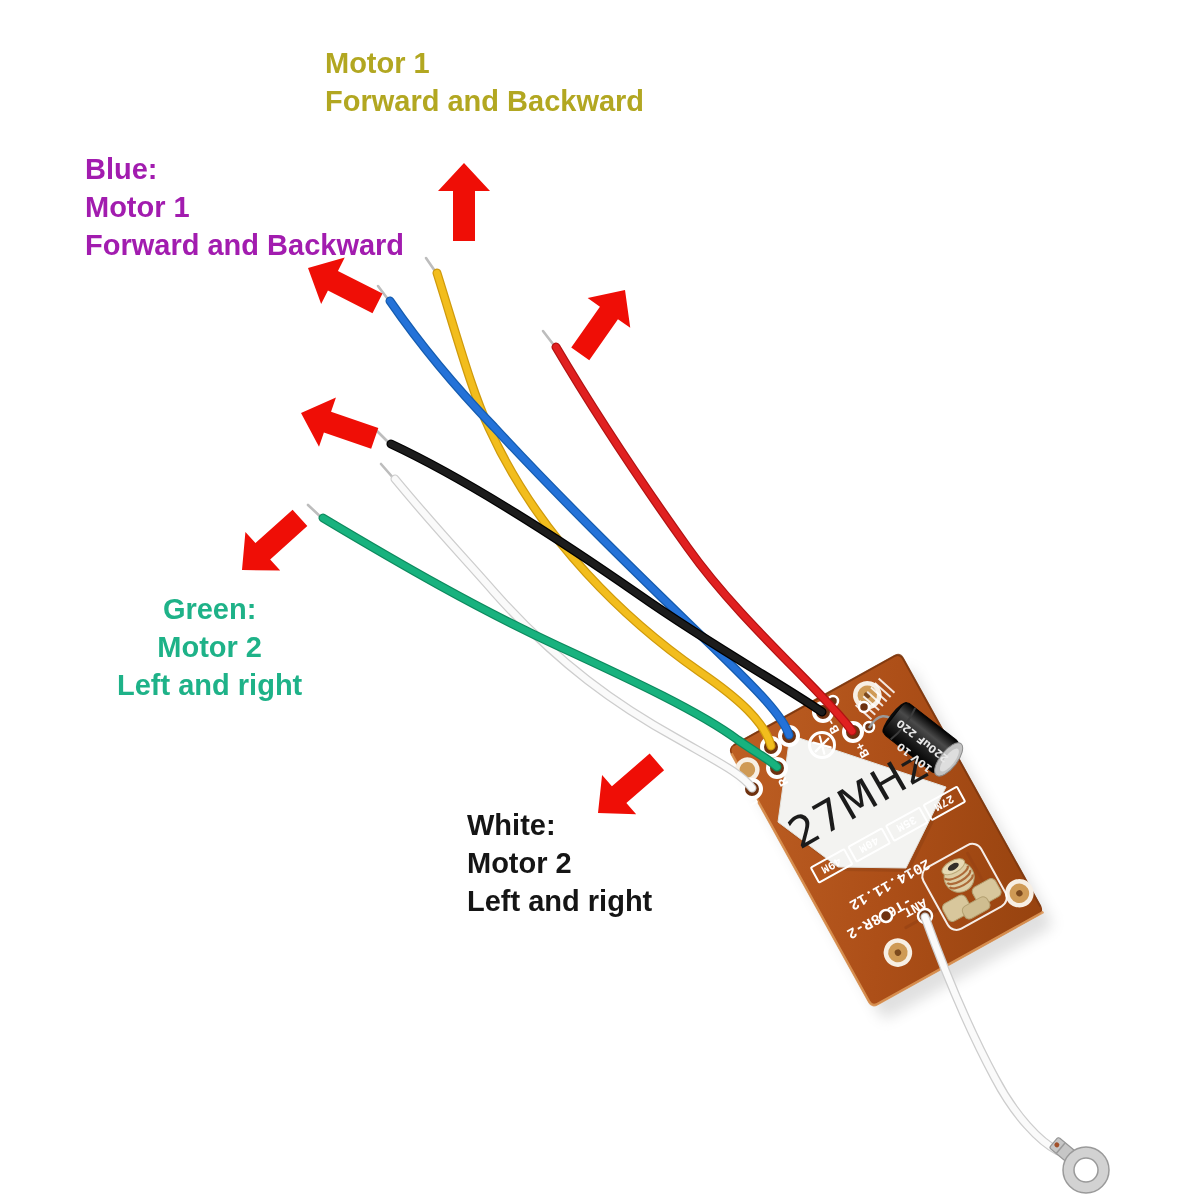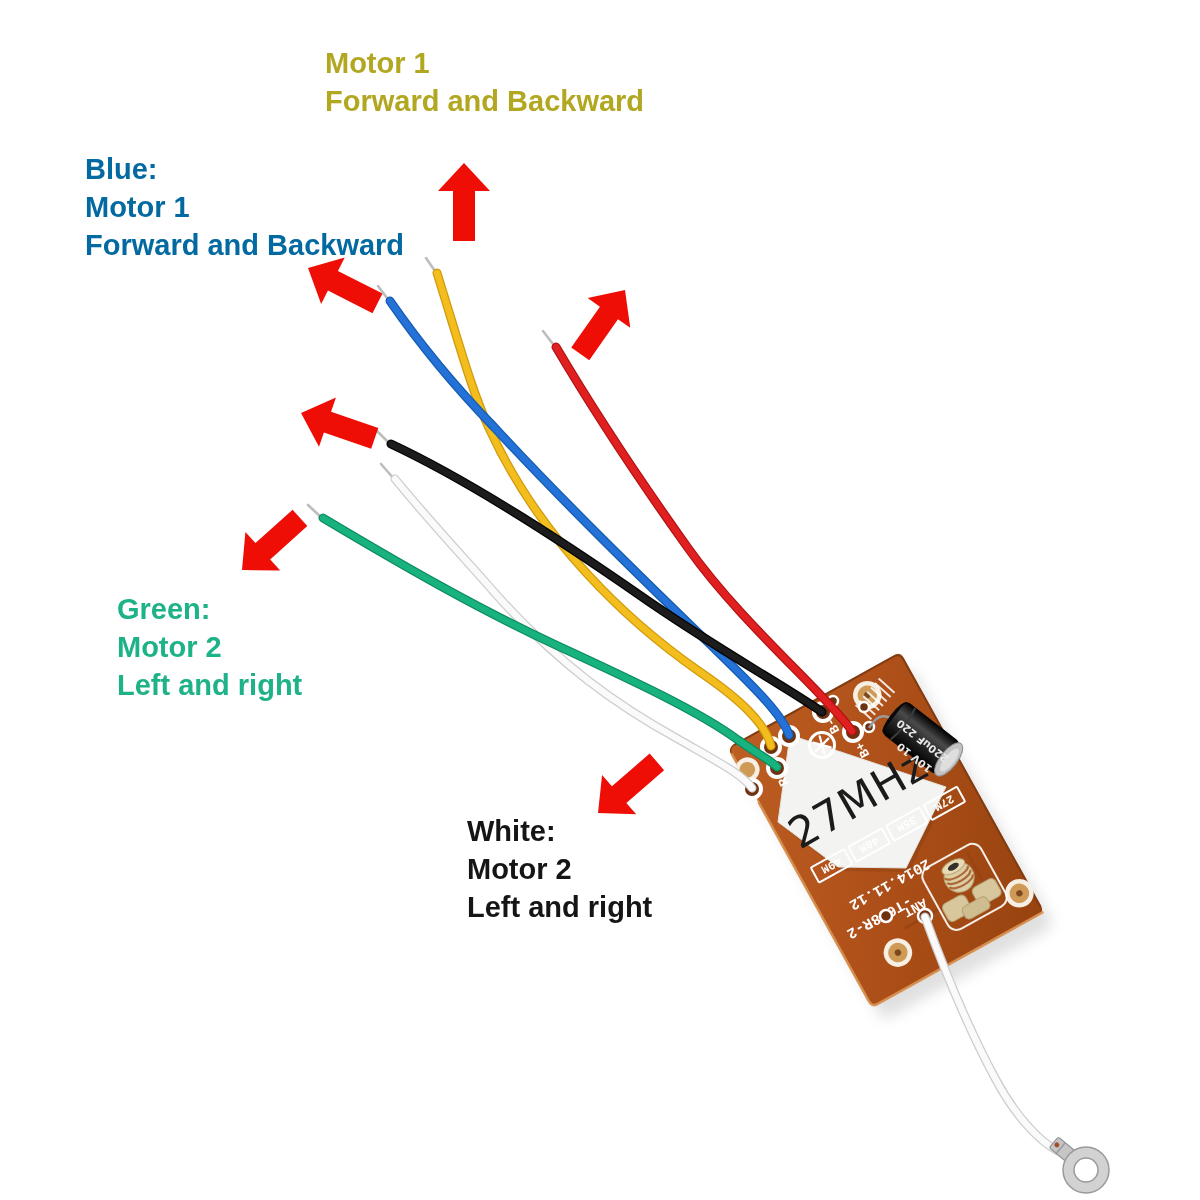--- a/index.html
+++ b/index.html
@@ -4,25 +4,25 @@
 <style>
   html,body{margin:0;padding:0;background:#ffffff;}
   .stage{
     position:relative;width:1200px;height:1200px;background:#ffffff;
     font-family:"Liberation Sans",sans-serif;overflow:hidden;
   }
   .stage svg{position:absolute;left:0;top:0;}
   .label{position:absolute;font-weight:bold;font-size:29px;line-height:38px;white-space:nowrap;}
   .lline{display:block;}
   #label-yellow{left:325px;top:44px;color:#b2a721;}
-  #label-blue{left:85px;top:150px;color:#0369a1;}
+  #label-blue{left:85px;top:150px;color:#a21caf;}
   #label-red{left:667px;top:246px;color:#c23a28;}
   #label-black{left:82px;top:381px;color:#151515;}
-  #label-green{left:117px;top:590px;color:#1eb288;}
-  #label-white{left:467px;top:806px;color:#151515;margin-top:6px;}
+  #label-green{left:117px;top:590px;color:#1eb288;text-align:center;}
+  #label-white{left:467px;top:806px;color:#151515;}
   .arrow{fill:#ef0e06;}
   .silk{fill:#ffffff;font-family:"Liberation Mono","DejaVu Sans Mono",monospace;font-weight:bold;}
   .silkbox{fill:none;stroke:#ffffff;stroke-width:2;}
   .sticker-text{fill:#1b1b1b;font-family:"DejaVu Sans",sans-serif;font-weight:500;letter-spacing:1px;}
   .cap-text{fill:#e9e9e9;font-family:"DejaVu Sans",sans-serif;font-weight:bold;}
   .wire{fill:none;stroke-linecap:round;}
   .tip{fill:none;stroke:#bdbdbd;stroke-width:2.6;stroke-linecap:round;}
   .padring{stroke:#ffffff;stroke-width:4;fill:#6f3210;}
   .padring-sm{stroke:#ffffff;stroke-width:2.5;fill:#6f3210;}
   .hole{stroke:#f7efe4;stroke-width:4.5;fill:#cf9a55;}

